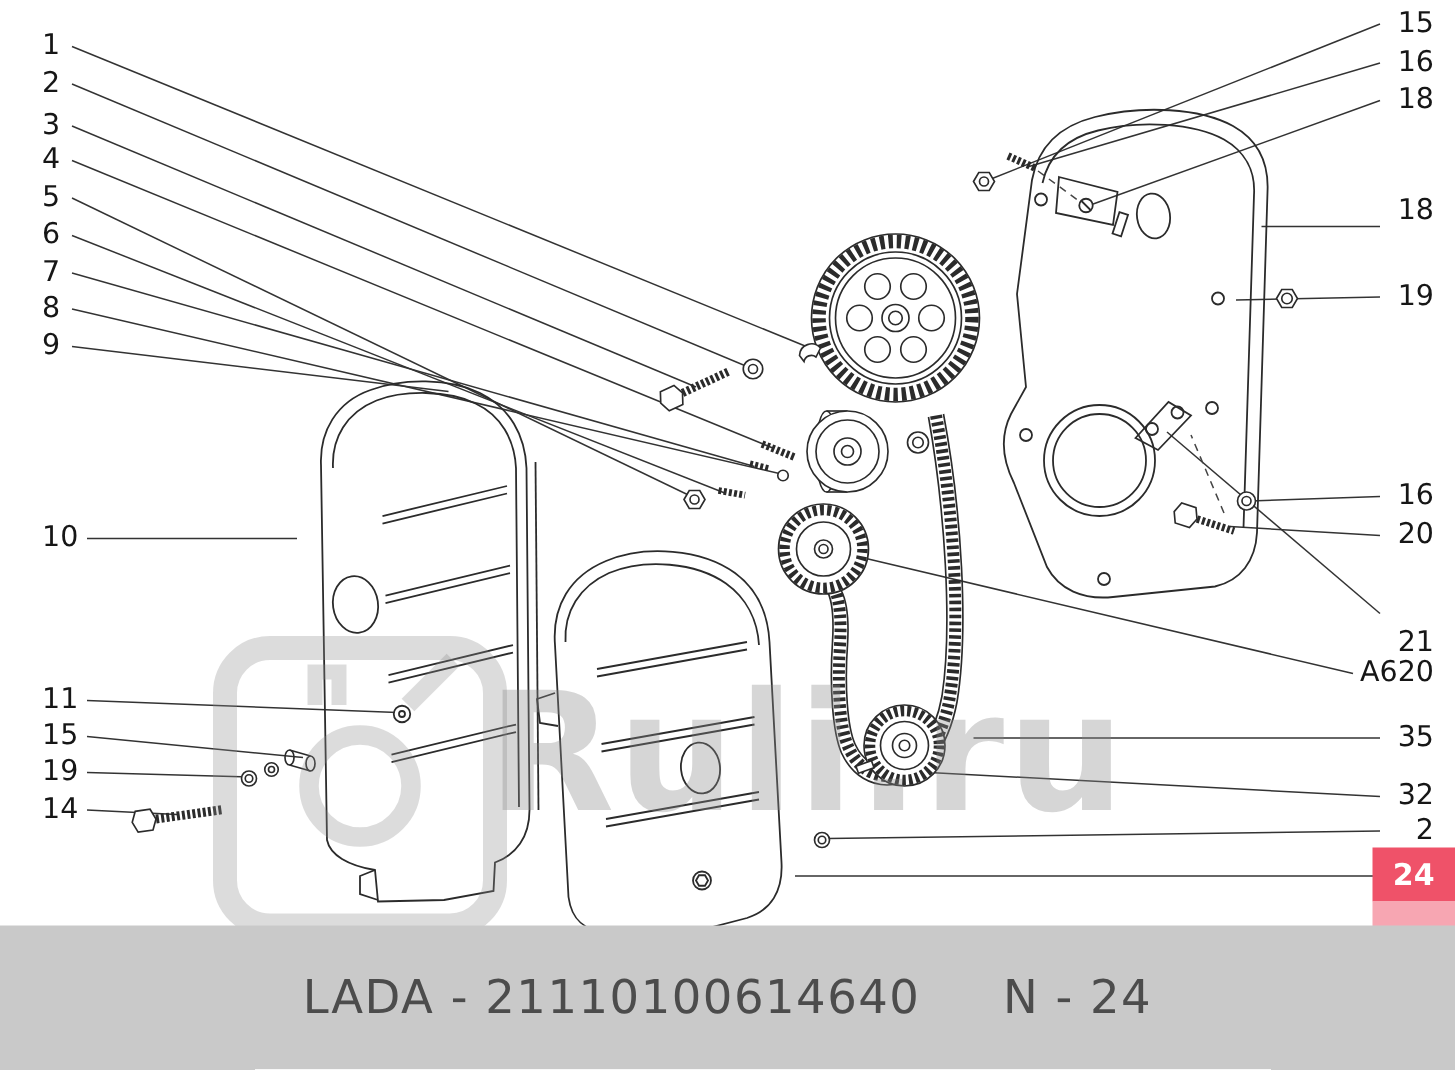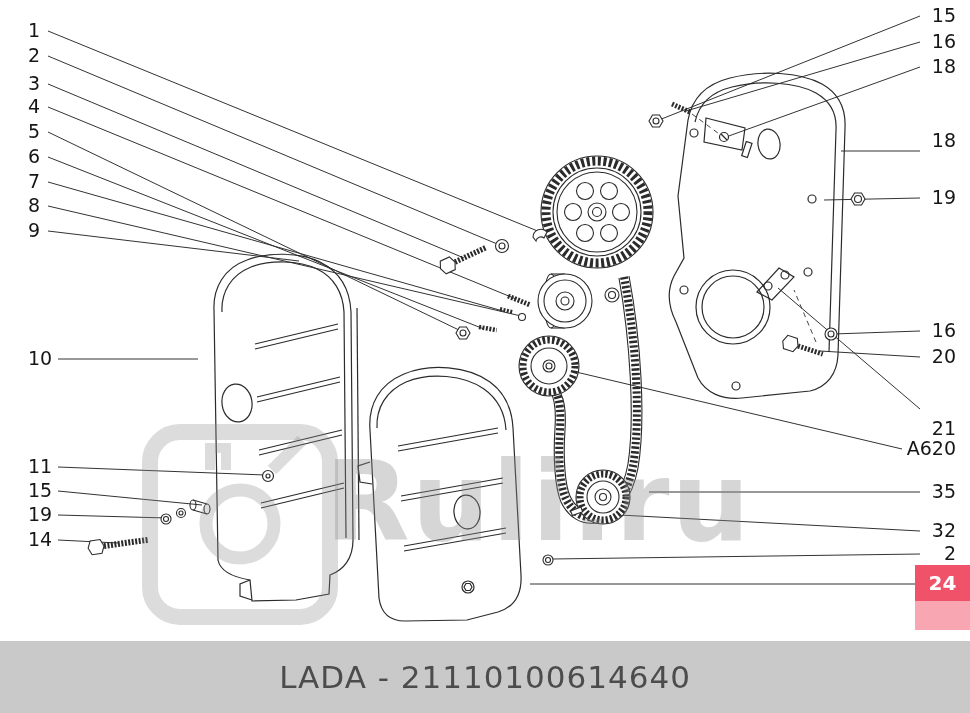--- a/index.html
+++ b/index.html
@@ -6,21 +6,21 @@
   .stage{position:relative;width:970px;height:713px;background:#fff;overflow:hidden;
          font-family:"DejaVu Sans", sans-serif;}
   svg.art{position:absolute;left:0;top:0;}
   .co{position:absolute;font-size:19px;color:#161616;line-height:1;}
   .co.l{left:28px;}
   .co.r{right:14px;text-align:center;}
   .hl{position:absolute;right:0;top:565px;width:55px;height:36px;background:#ef5269;
       display:flex;align-items:center;justify-content:center;color:#ffffff;
       font-size:20px;font-weight:bold;}
   .hl2{position:absolute;right:0;top:601px;width:55px;height:29px;background:#f7a6b2;}
-  .footer{position:absolute;left:0;bottom:0;width:970px;height:72px;background:#c9c9c9;
+  .footer{position:absolute;left:0;bottom:0;width:970px;height:96px;background:#c9c9c9;
       display:flex;align-items:center;justify-content:center;gap:55px;
       font-size:31px;color:#4c4c4c;letter-spacing:1px;}
 </style>
 </head>
 <body>
 
 <div class="stage">
 
   <svg class="art" width="970" height="713" viewBox="0 0 970 713">
 
@@ -270,15 +270,16 @@
   <div class="co r" style="top:521px">32</div>
   <div class="co r" style="top:544px">2</div>
 
   <div class="hl">
     <span>24</span>
   </div>
   <div class="hl2"></div>
 
   <div class="footer">
     <span>LADA - 21110100614640</span>
+    <span>N - 24</span>
   </div>
 
 </div>
 
 </body></html>

